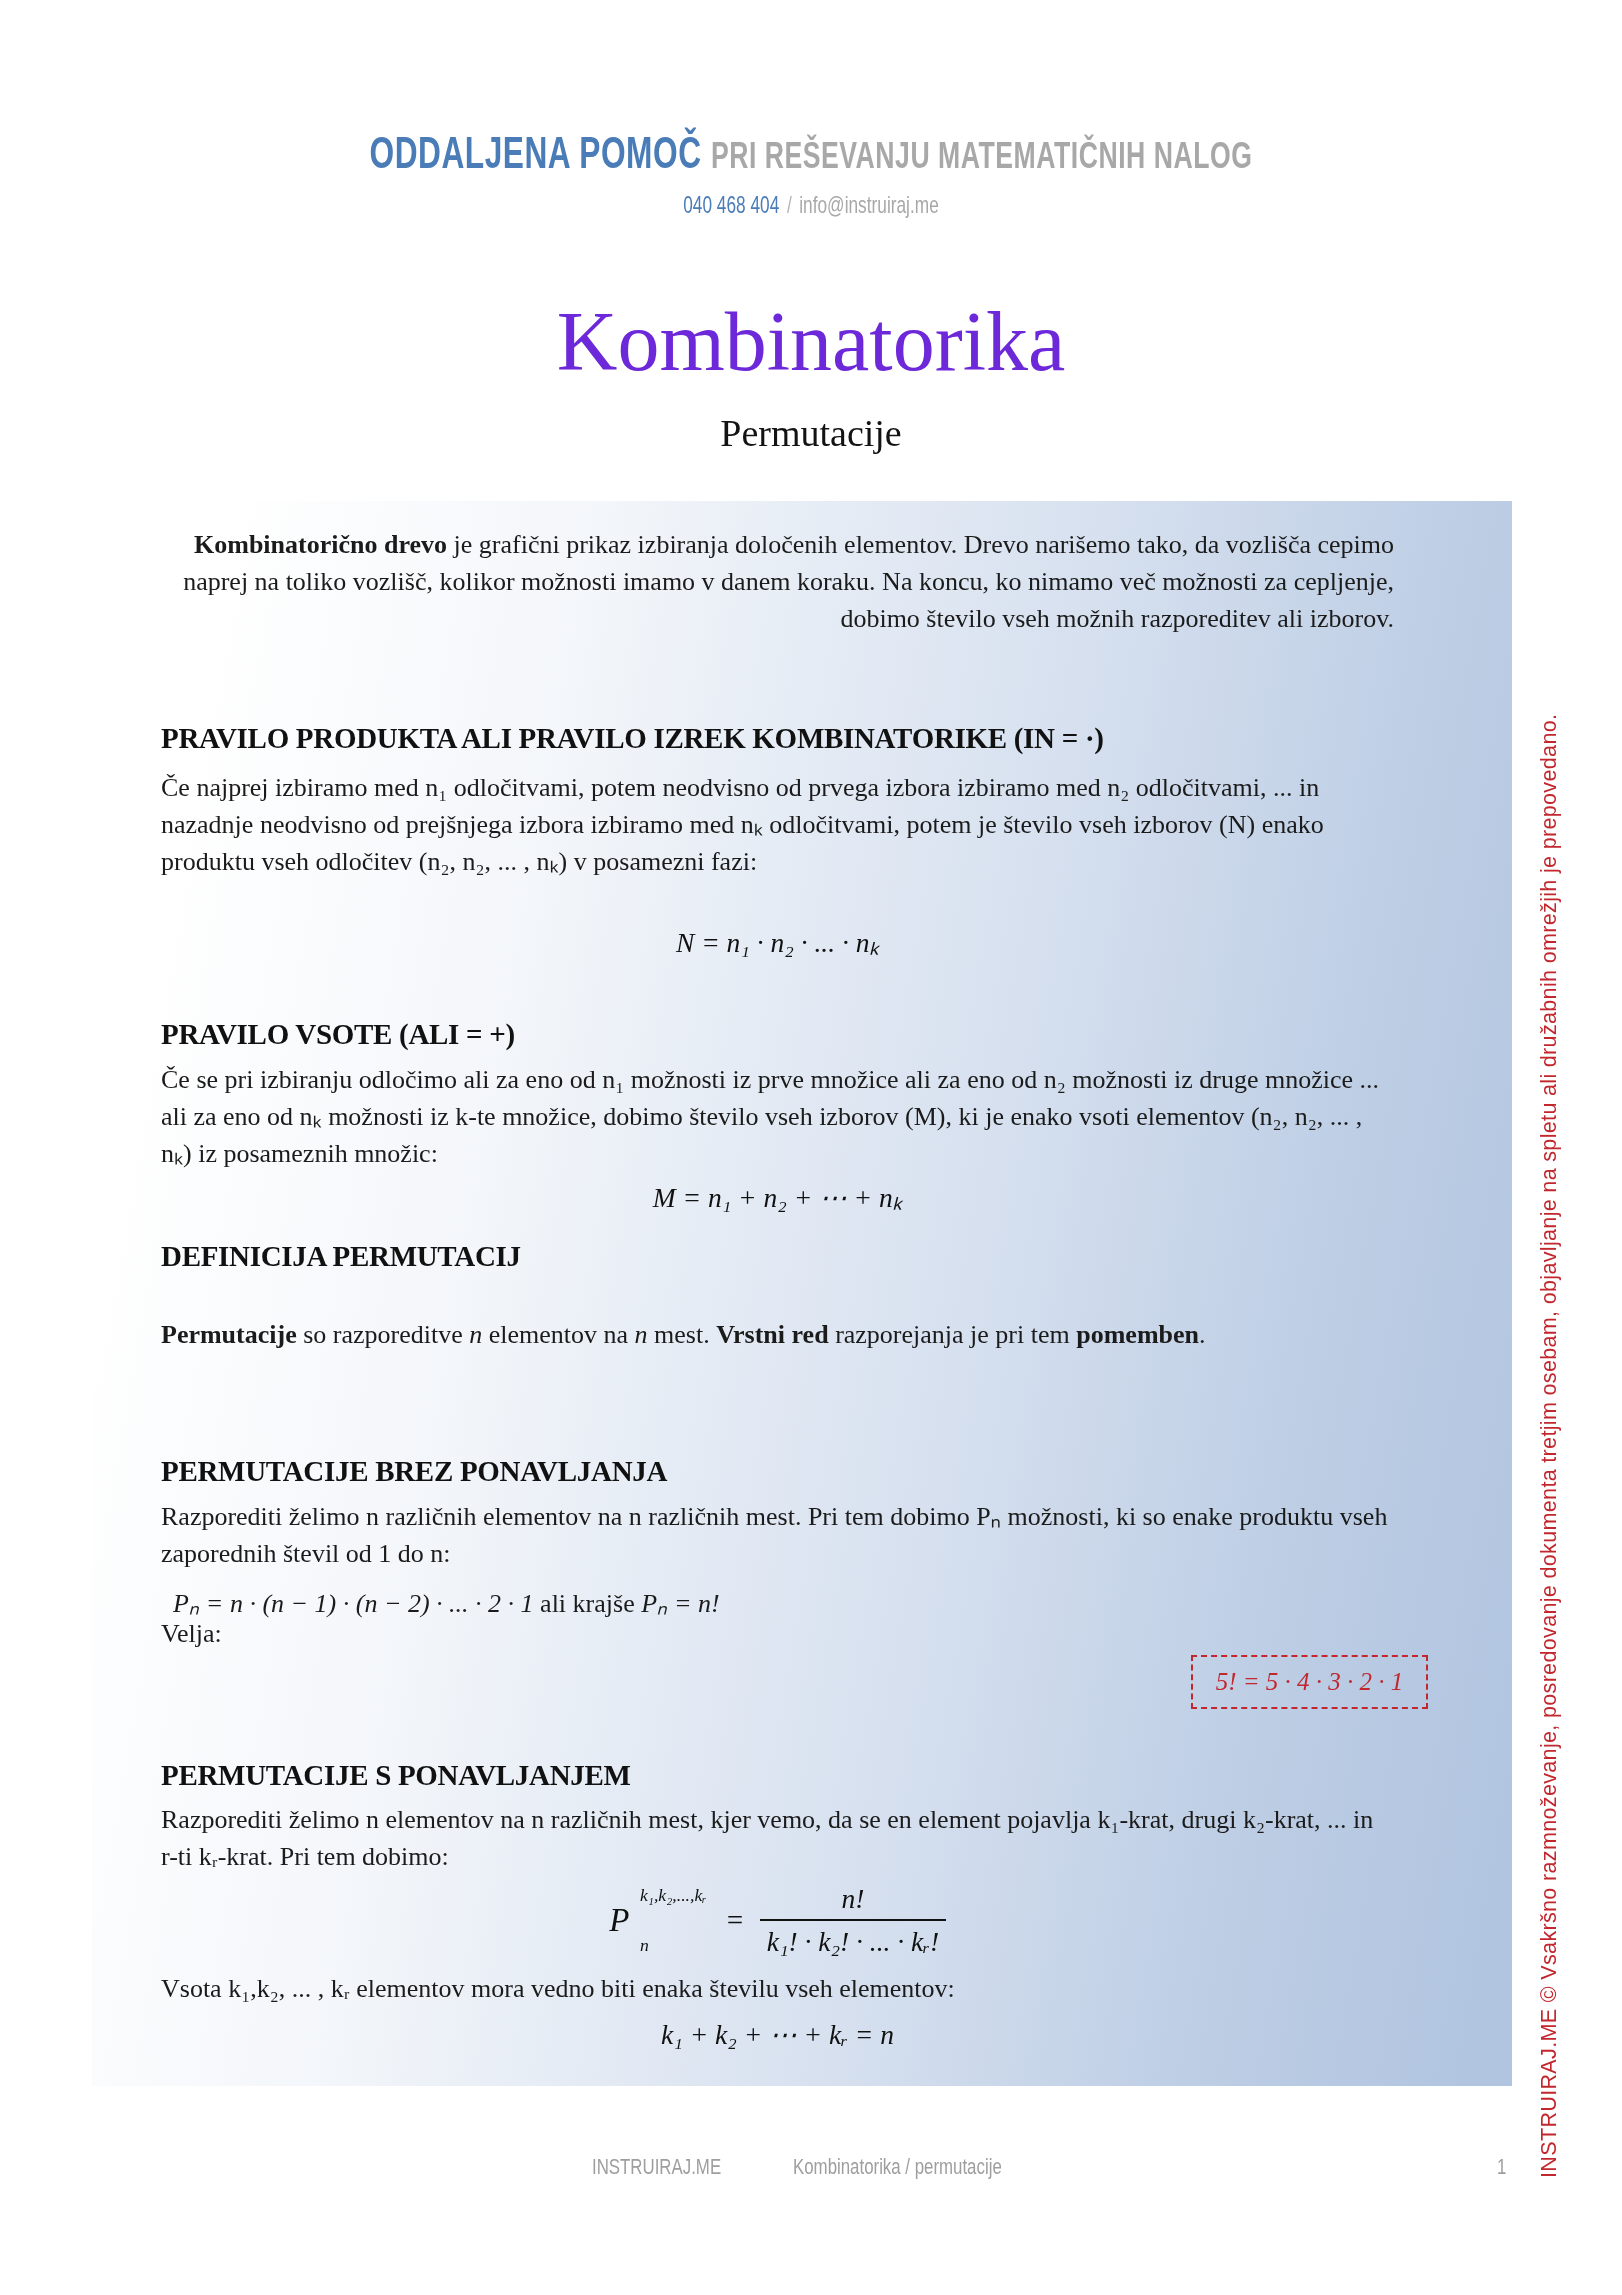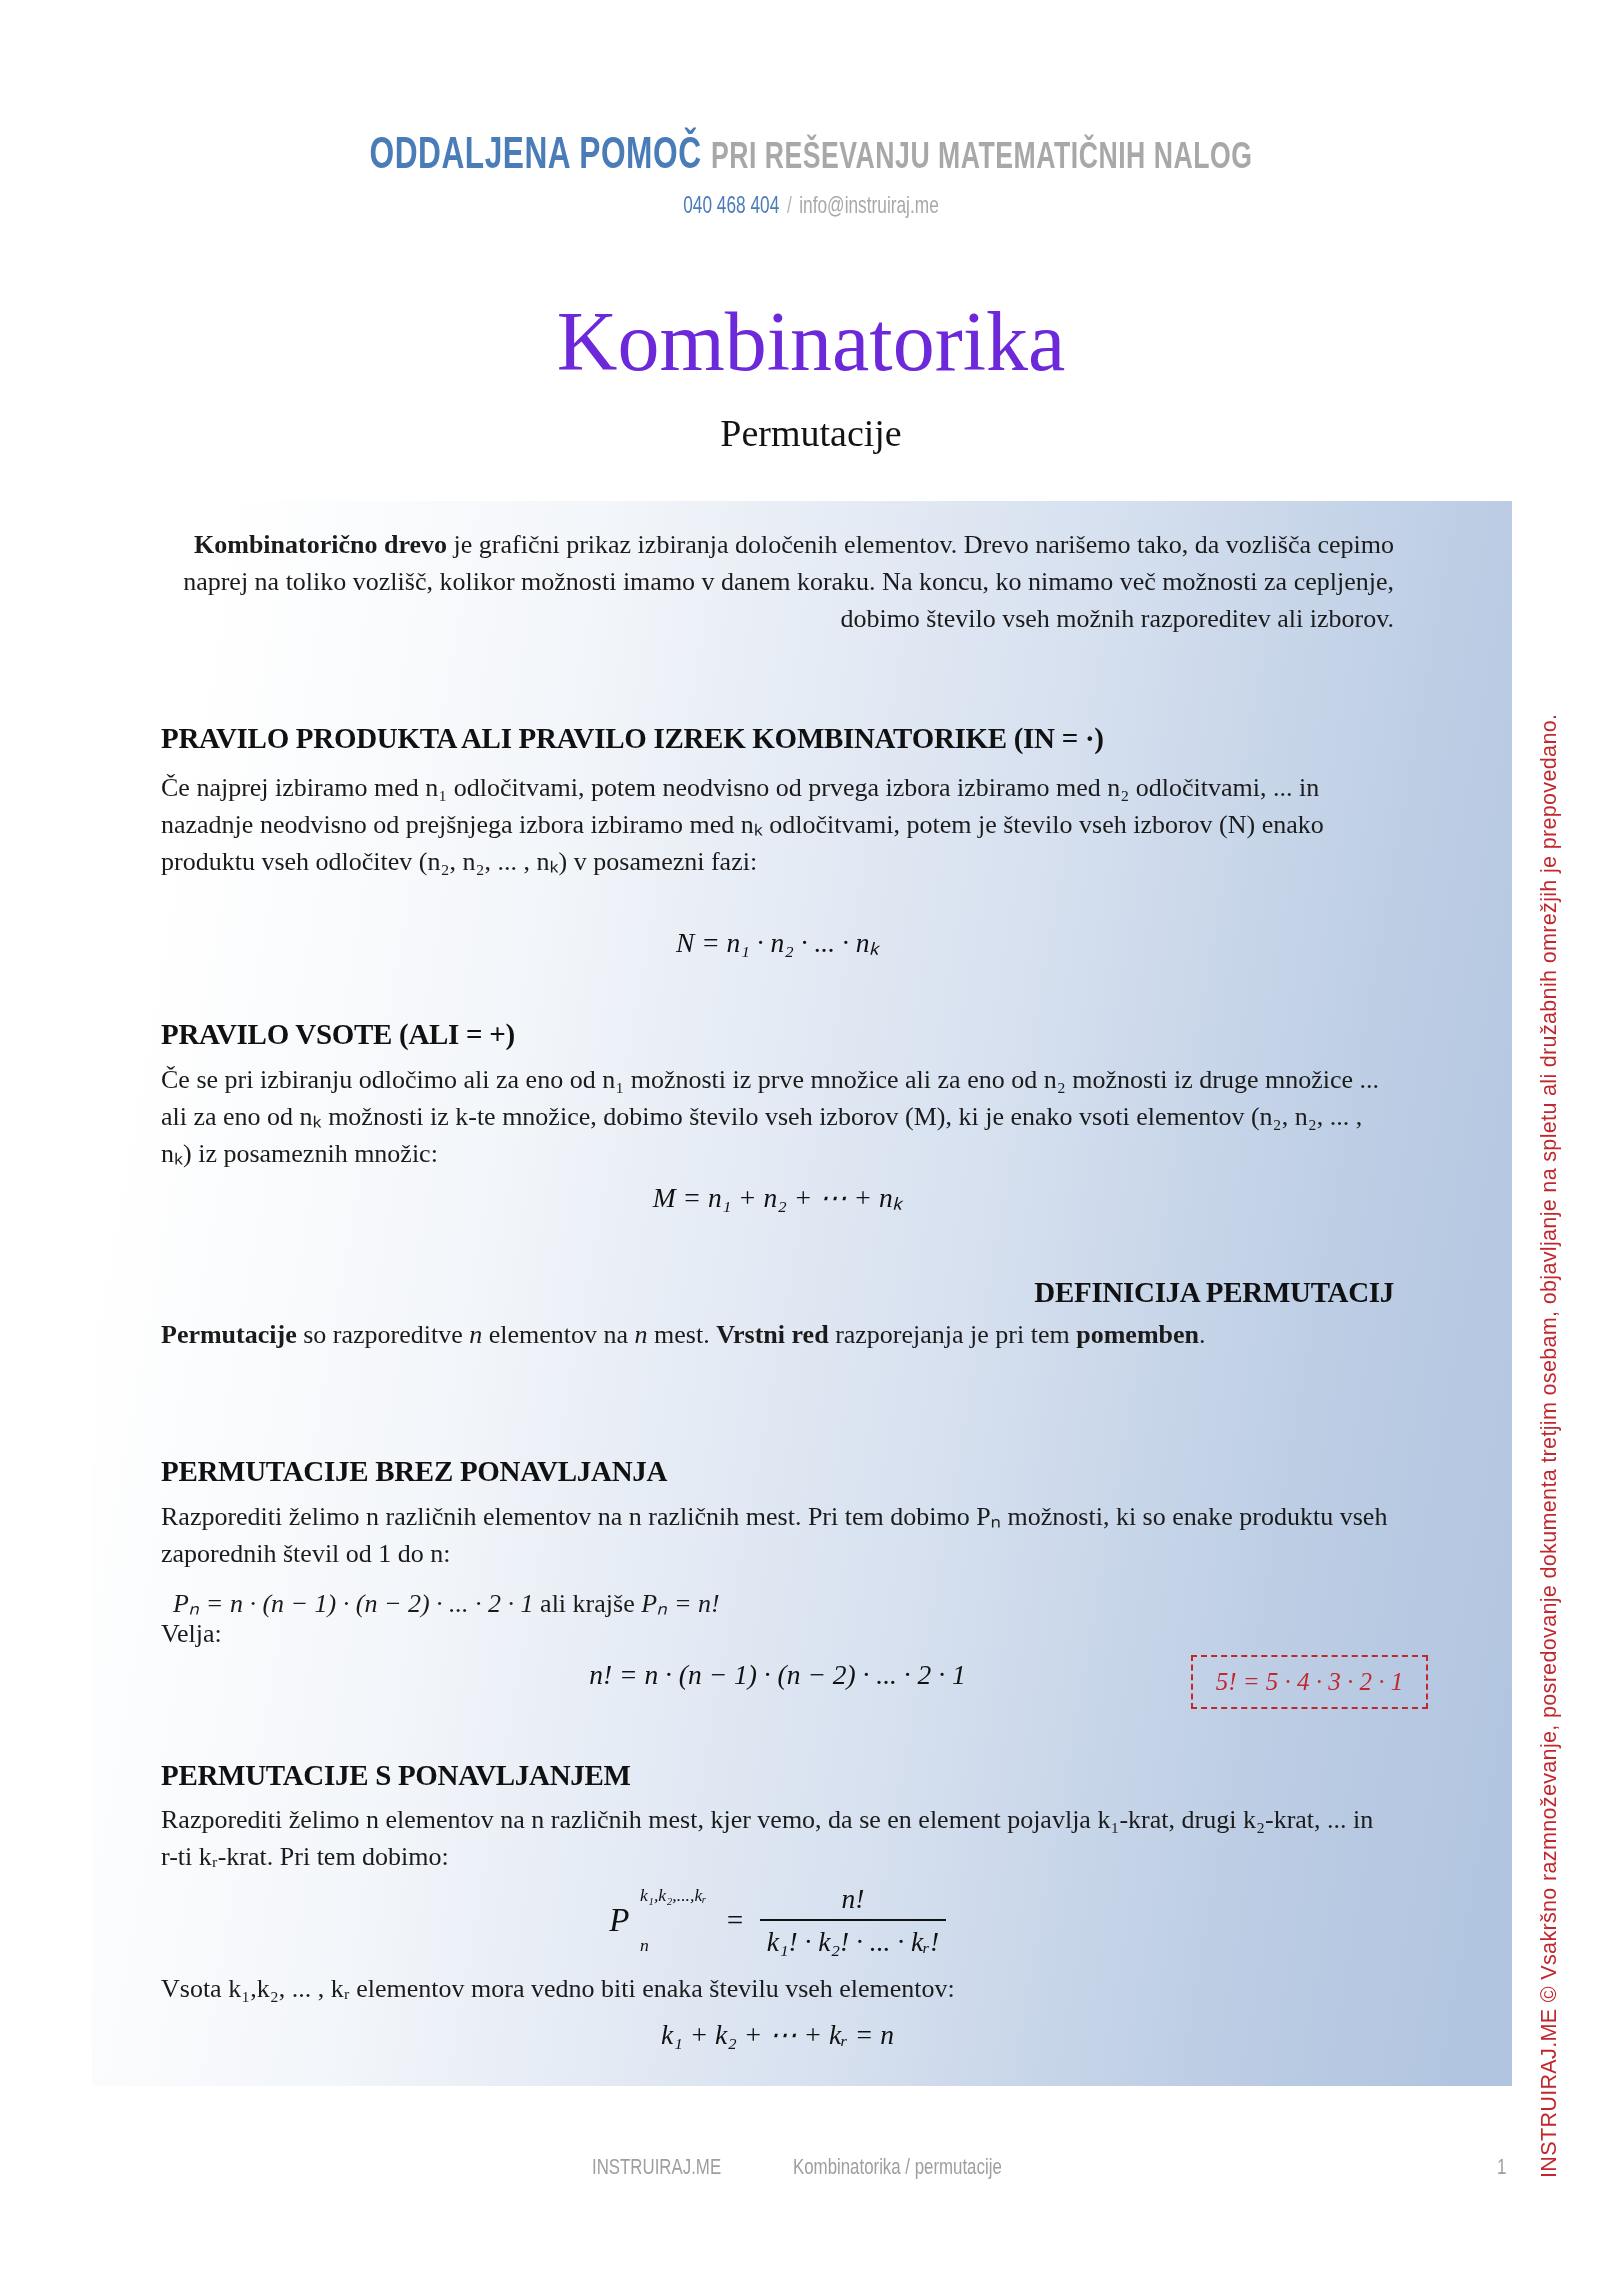--- a/index.html
+++ b/index.html
@@ -118,32 +118,31 @@
   </p>
 
   <h2 class="blk sect-h" style="top:221px;margin:0;">PRAVILO PRODUKTA ALI PRAVILO IZREK KOMBINATORIKE (IN = ·)</h2>
   <p class="blk para" style="top:268px;margin:0;">Če najprej izbiramo med n₁ odločitvami, potem neodvisno od prvega izbora izbiramo med n₂ odločitvami, ... in nazadnje neodvisno od prejšnjega izbora izbiramo med nₖ odločitvami, potem je število vseh izborov (N) enako produktu vseh odločitev (n₂, n₂, ... , nₖ) v posamezni fazi:</p>
   <div class="formula" style="top:923px;left:69px;top:422px;">N = n₁ · n₂ · ... · nₖ</div>
 
   <h2 class="blk sect-h" style="top:517px;margin:0;">PRAVILO VSOTE (ALI = +)</h2>
   <p class="blk para" style="top:560px;margin:0;">Če se pri izbiranju odločimo ali za eno od n₁ možnosti iz prve množice ali za eno od n₂ možnosti iz druge množice ... ali za eno od nₖ možnosti iz k-te množice, dobimo število vseh izborov (M), ki je enako vsoti elementov (n₂, n₂, ... , nₖ) iz posameznih množic:</p>
   <div class="formula" style="top:677px;">M = n₁ + n₂ + ⋯ + nₖ</div>
 
-  <h2 class="blk sect-h" style="top:775px;margin:0;text-align:right;">DEFINICIJA PERMUTACIJ</h2>
+  <h2 class="blk sect-h" style="top:739px;margin:0;">DEFINICIJA PERMUTACIJ</h2>
   <p class="blk para-wide" style="top:813px;margin:0;">
     <b>Permutacije</b><span> so razporeditve </span><i class="math">n</i><span> elementov na </span><i class="math">n</i><span> mest. </span><b>Vrstni red</b><span> razporejanja je pri tem </span><b>pomemben</b><span>.</span>
   </p>
 
   <h2 class="blk sect-h" style="top:954px;margin:0;">PERMUTACIJE BREZ PONAVLJANJA</h2>
   <p class="blk para" style="top:997px;margin:0;">Razporediti želimo n različnih elementov na n različnih mest. Pri tem dobimo Pₙ možnosti, ki so enake produktu vseh zaporednih števil od 1 do n:</p>
   <p class="blk para" style="top:1072px;margin:12px;">
     <i class="math">Pₙ = n · (n − 1) · (n − 2) · ... · 2 · 1</i><span> ali krajše </span><i class="math">Pₙ = n!</i>
   </p>
   <p class="blk para" style="top:1114px;margin:0;">Velja:</p>
-  <div class="formula" style="top:1158px;">n! = n · (n − 1) · (n − 2) · ... · 2 · 1</div>
   <div class="redbox">
     <span>5! = 5 · 4 · 3 · 2 · 1</span>
   </div>
 
   <h2 class="blk sect-h" style="top:1258px;margin:0;">PERMUTACIJE S PONAVLJANJEM</h2>
   <p class="blk para" style="top:1300px;margin:0;">Razporediti želimo n elementov na n različnih mest, kjer vemo, da se en element pojavlja k₁-krat, drugi k₂-krat, ... in r-ti kᵣ-krat. Pri tem dobimo:</p>
 
   <div class="frac-row" style="top:1382px;">
     <span class="p-base">P</span>
     <span class="p-stack">

